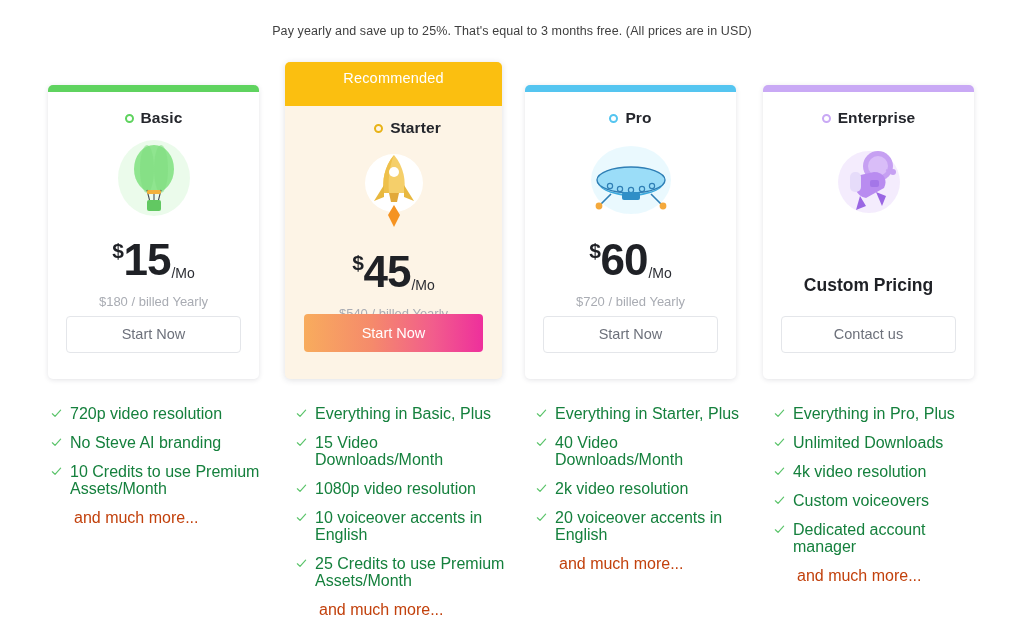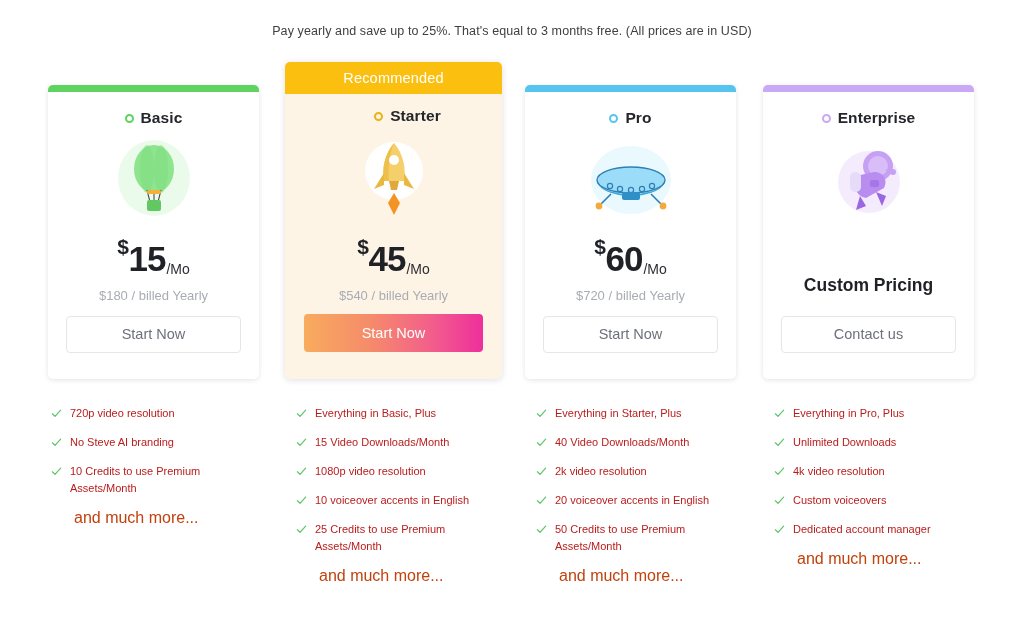--- a/index.html
+++ b/index.html
@@ -57,21 +57,21 @@
 
   .card.starter {
     left: 237px;
     top: 0px;
     width: 217px;
     height: 317px;
     background: #fdf4e6;
     box-shadow: 0 1px 6px rgba(35,40,60,.15);
   }
   .ribbon {
-    height: 32px;
+    height: 44px;
     line-height: 32px;
     text-align: center;
     color: #ffffff;
     font-size: 14.5px;
     letter-spacing: .2px;
   }
 
   
   .planrow {
     display: flex;
@@ -114,21 +114,21 @@
   }
   .card.starter .pricerow { margin-top: 14px; }
   .cur {
     font-size: 21px;
     font-weight: bold;
     color: #1f2126;
     vertical-align: 17px;
     letter-spacing: -.5px;
   }
   .amt {
-    font-size: 35px;
+    font-size: 44px;
     font-weight: bold;
     color: #1f2126;
     letter-spacing: -1px;
   }
   .per {
     font-size: 14px;
     color: #2b2d33;
     vertical-align: -3px;
     margin-left: 1px;
   }
@@ -189,23 +189,23 @@
   .fcol { position: absolute; top: 0; width: 215px; }
   .fcol.c0 { left: 2px;   }
   .fcol.c1 { left: 247px; }
   .fcol.c2 { left: 487px; }
   .fcol.c3 { left: 725px; }
 
   .fitem {
     position: relative;
     padding-left: 20px;
     margin-bottom: 12px;
-    font-size: 11px;
+    font-size: 16px;
     line-height: 17px;
-    color: #b91c1c;
+    color: #15803d;
   }
   .fcheck {
     position: absolute;
     left: 1px;
     top: 3px;
     width: 11px;
     height: 11px;
   }
   .more {
     margin-top: 6px;
@@ -413,26 +413,20 @@
           <path d="M1.5 6.3 L4.4 9.2 L10.5 2.4" stroke="#5bc46b" stroke-width="1.3" fill="none" stroke-linecap="round" stroke-linejoin="round"></path>
         </svg>
       <span>2k video resolution</span>
     </div>
     <div class="fitem">
       <svg class="fcheck" viewBox="0 0 12 12">
           <path d="M1.5 6.3 L4.4 9.2 L10.5 2.4" stroke="#5bc46b" stroke-width="1.3" fill="none" stroke-linecap="round" stroke-linejoin="round"></path>
         </svg>
       <span>20 voiceover accents in English</span>
     </div>
-    <div class="fitem">
-      <svg class="fcheck" viewBox="0 0 12 12">
-          <path d="M1.5 6.3 L4.4 9.2 L10.5 2.4" stroke="#5bc46b" stroke-width="1.3" fill="none" stroke-linecap="round" stroke-linejoin="round"></path>
-        </svg>
-      <span>50 Credits to use Premium Assets/Month</span>
-    </div>
     <div class="more">and much more...</div>
   </div>
 
   <div class="fcol c3">
     <div class="fitem">
       <svg class="fcheck" viewBox="0 0 12 12">
           <path d="M1.5 6.3 L4.4 9.2 L10.5 2.4" stroke="#5bc46b" stroke-width="1.3" fill="none" stroke-linecap="round" stroke-linejoin="round"></path>
         </svg>
       <span>Everything in Pro, Plus</span>
     </div>

